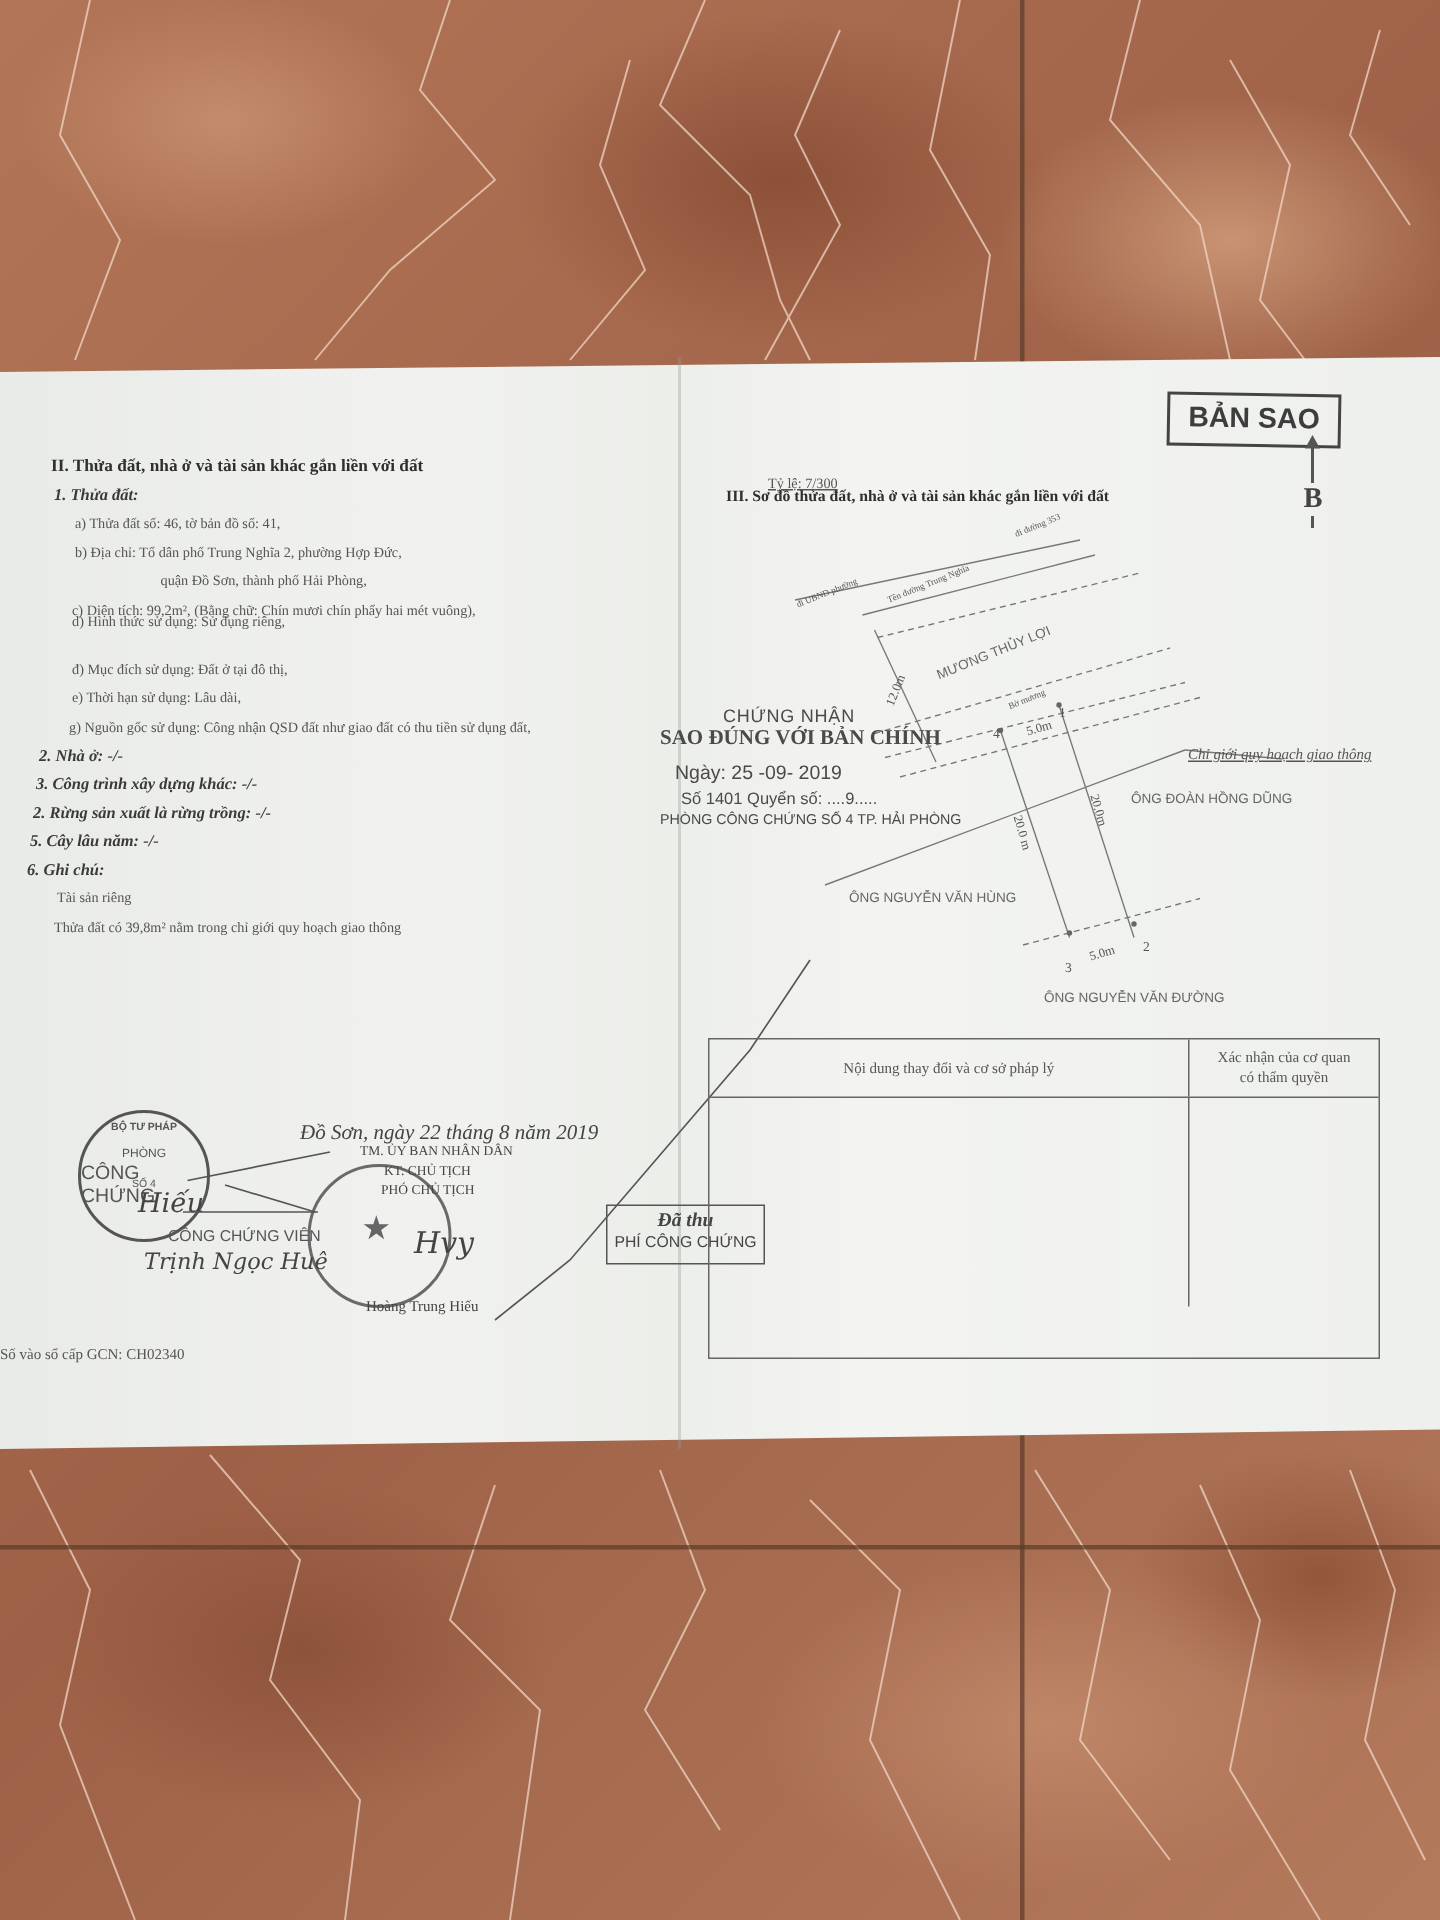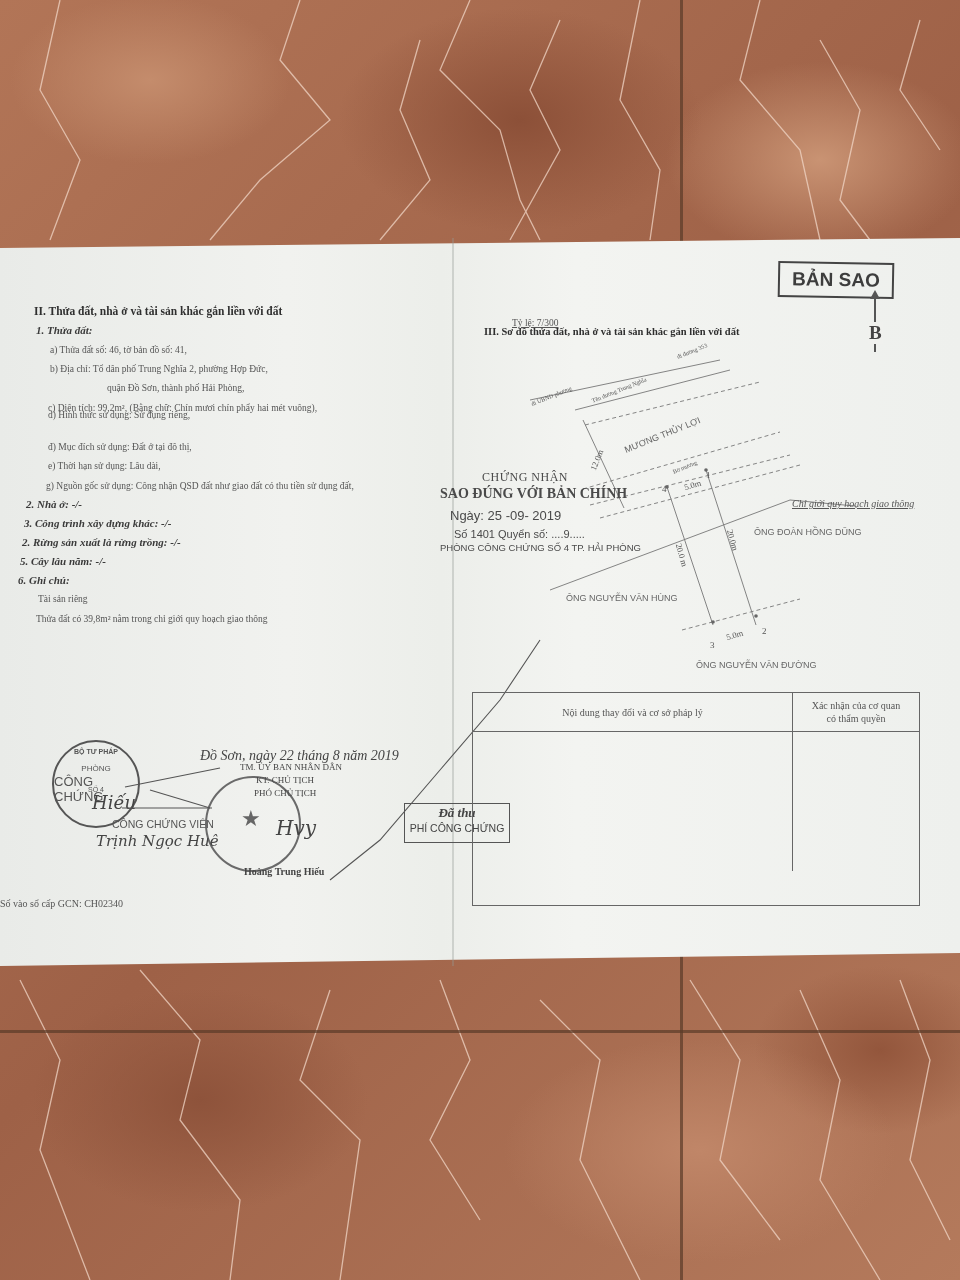--- a/index.html
+++ b/index.html
@@ -31,21 +31,21 @@
   .sans{font-family:"Liberation Sans","DejaVu Sans",sans-serif;}
 
   .stamp-copy{position:absolute;left:778px;top:262px;width:112px;height:32px;border:2px solid #444;
     font-family:"Liberation Sans",sans-serif;font-weight:bold;font-size:19px;color:#3d3d3d;
     display:flex;align-items:center;justify-content:center;transform:rotate(1deg);}
   .north{position:absolute;left:874px;top:296px;width:2px;height:56px;background:#555;}
   .north:before{content:"";position:absolute;top:-6px;left:-4px;border-left:5px solid transparent;border-right:5px solid transparent;border-bottom:9px solid #555;}
   .north-label{position:absolute;left:868px;top:322px;font-size:19px;font-weight:bold;color:#444;background:#f0f1ee;padding:0 1px;}
 
   .cert{position:absolute;left:440px;top:470px;color:#4a4a4a;}
-  .cert .t1{font-family:Liberation Serif, serif;font-size:12px;letter-spacing:.5px;margin-left:42px;}
+  .cert .t1{font-family:Liberation Sans, sans-serif;font-size:12px;letter-spacing:.5px;margin-left:42px;}
   .cert .t2{font-family:"Liberation Serif",serif;font-weight:bold;font-size:14px;margin-top:1px;}
   .cert .t3{font-family:"Liberation Sans",sans-serif;font-size:13px;margin-top:6px;margin-left:10px;}
   .cert .t4{font-family:"Liberation Sans",sans-serif;font-size:11px;margin-top:5px;margin-left:14px;}
   .cert .t5{font-family:"Liberation Sans",sans-serif;font-size:9.5px;margin-top:2px;}
 
   .tbl{position:absolute;left:472px;top:692px;width:446px;height:212px;border:1px solid #666;}
   .tbl .r1{height:32px;border-bottom:1px solid #666;display:flex;align-items:center;justify-content:center;font-weight:bold;font-size:12.5px;color:#333;}
   .tbl .r2{display:flex;height:38px;border-bottom:1px solid #666;justify-content:center;}
   .tbl .c1{flex:1;border-right:1px solid #666;display:flex;align-items:center;justify-content:center;font-size:10px;color:#555;}
   .tbl .c2{width:126px;display:flex;align-items:center;justify-content:center;text-align:center;font-size:10px;color:#555;line-height:13px;}
@@ -121,21 +121,21 @@
 </div>
 
 <div class="txt" style="left:200px;top:748px;font-style:italic;font-size:14px;color:#444;">Đồ Sơn, ngày 22 tháng 8 năm 2019</div>
 <div class="txt" style="left:240px;top:762px;font-size:9px;color:#444;">TM. ỦY BAN NHÂN DÂN</div>
 <div class="txt" style="left:256px;top:775px;font-size:9px;color:#444;">KT. CHỦ TỊCH</div>
 <div class="txt" style="left:254px;top:788px;font-size:9px;color:#444;">PHÓ CHỦ TỊCH</div>
 <div class="txt sans" style="left:112px;top:818px;font-size:10.5px;color:#555;">CÔNG CHỨNG VIÊN</div>
 <div class="sig" style="left:96px;top:832px;font-size:15px;">Trịnh Ngọc Huê</div>
 <div class="sig" style="left:92px;top:792px;font-size:18px;">Hiếu</div>
 <div class="sig" style="left:276px;top:816px;font-size:20px;">Hvy</div>
-<div class="txt" style="left:244px;top:866px;font-size:10px;font-weight:bold;color:#444;">Hoàng Trung Hiếu</div>
+<div class="txt" style="left:244px;top:866px;font-size:10px;font-weight:normal;color:#444;">Hoàng Trung Hiếu</div>
 <div class="txt" style="left:0px;top:898px;font-size:10px;color:#555;">Số vào sổ cấp GCN: CH02340</div>
 
 <svg style="position:absolute;left:0;top:0;" width="960" height="1280">
   <g stroke="#555" stroke-width="1.1" fill="none">
     <path d="M125 787 L220 768"></path>
     <path d="M122 808 L212 808"></path>
     <path d="M210 808 L150 790"></path>
     <path d="M330 880 L380 840 L440 770 L500 700 L540 640"></path>
   </g>
 </svg>

